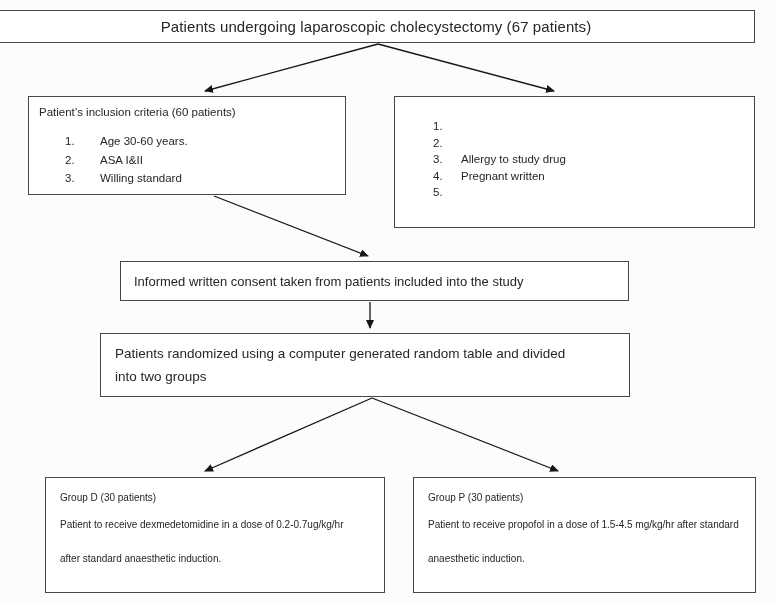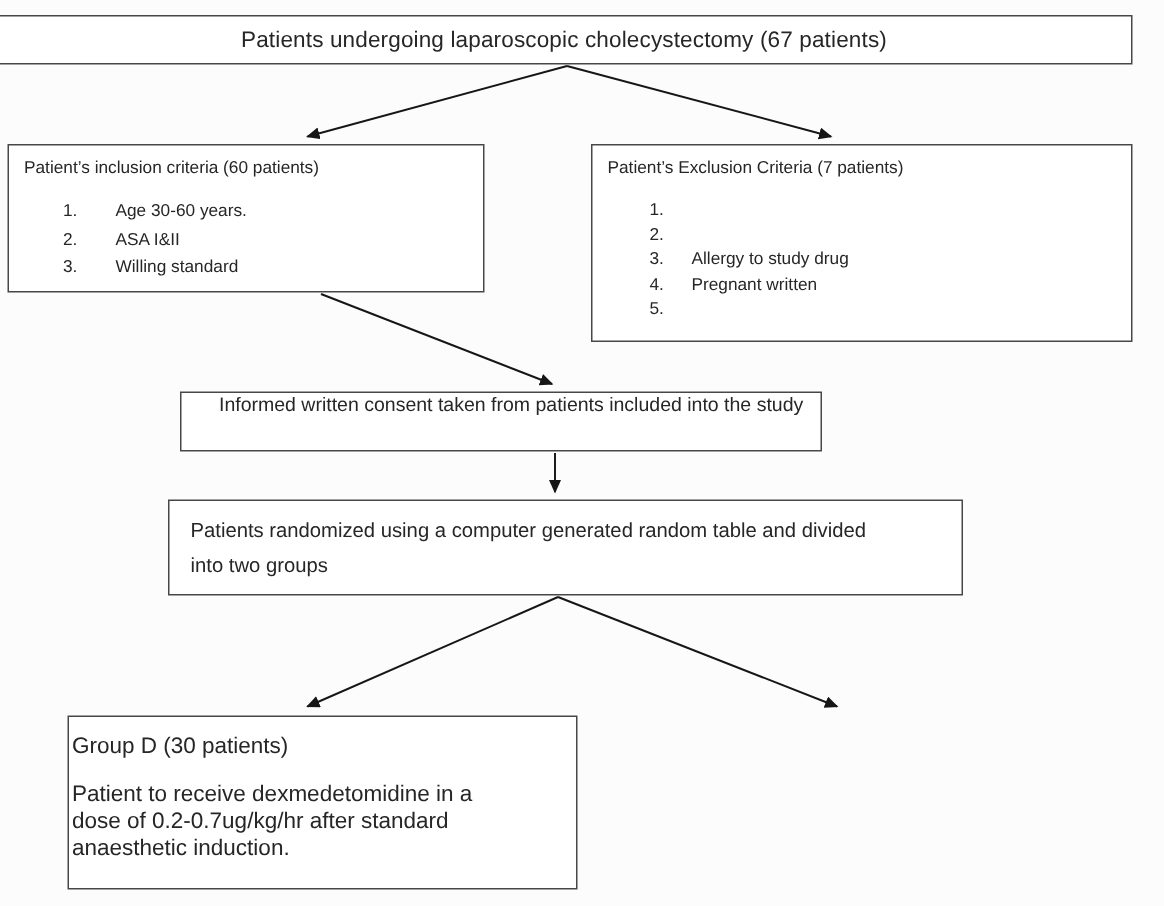--- a/index.html
+++ b/index.html
@@ -41,57 +41,57 @@
     border:1.5px solid var(--border);
     background:var(--boxbg);
   }
   .title-box{
     left:-3px;top:10px;width:758px;height:33px;
     display:flex;align-items:center;justify-content:center;
     font-size:15px;
     letter-spacing:0.1px;
   }
   .inclusion-box{
-    left:5px;top:96px;width:318px;height:99px;
+    left:28px;top:96px;width:318px;height:99px;
     padding:8px 10px;
     font-size:11.5px;
   }
   .exclusion-box{
     left:394px;top:96px;width:361px;height:132px;
     padding:8px 10px;
     font-size:11.5px;
   }
   .crit-heading{line-height:14px;}
   .crit-list{margin-top:13px;}
   .crit-row{display:flex;}
   .list-inc .crit-row{line-height:18.5px;padding-left:26px;}
   .list-inc .num{width:35px;flex:none;}
   .list-exc .crit-row{line-height:16.5px;padding-left:28px;}
   .list-exc .num{width:28px;flex:none;}
   .consent-box{
-    left:120px;top:261px;width:428px;height:40px;
-    display:flex;align-items:flex-start;
-    padding-left:25px;
+    left:120px;top:261px;width:509px;height:40px;
+    display:flex;align-items:center;
+    padding-left:13px;
     font-size:13px;
   }
   .randomization-box{
-    left:112px;top:333px;width:530px;height:64px;
+    left:100px;top:333px;width:530px;height:64px;
     padding:8px 14px;
     font-size:13.5px;
     line-height:23px;
   }
   .rand-text{max-width:455px;}
   .group-box{
-    padding:10px 2px;
-    font-size:15px;
+    padding:10px 14px;
+    font-size:10px;
   }
   .group-d-box{left:45px;top:477px;width:340px;height:116px;}
   .group-p-box{left:413px;top:477px;width:343px;height:116px;}
   .grp-heading{line-height:20px;}
-  .grp-body{margin-top:13px;line-height:18px;}
+  .grp-body{line-height:34px;}
   .group-d-box .grp-body{max-width:292px;}
   .group-p-box .grp-body{max-width:312px;}
 </style>
 </head>
 <body>
 
 <div id="canvas">
 
   <svg id="arrow-layer" viewBox="0 0 776 604" xmlns="http://www.w3.org/2000/svg">
     <defs>
@@ -126,21 +126,20 @@
         </div>
 
         <div class="crit-row">
           <span class="num">3.</span>
           <span class="itm">Willing standard</span>
         </div>
       </div>
   </div>
 
   <div class="box exclusion-box">
-    <div class="crit-heading">Patient’s Exclusion Criteria (7 patients)</div>
     <div class="crit-list list-exc">
 
         <div class="crit-row">
           <span class="num">1.</span>
         </div>
 
         <div class="crit-row">
           <span class="num">2.</span>
         </div>
 
@@ -166,14 +165,18 @@
 
   <div class="box randomization-box">
     <div class="rand-text">Patients randomized using a computer generated random table and divided into two groups</div>
   </div>
 
   <div class="box group-box group-d-box">
     <div class="grp-heading">Group D (30 patients)</div>
     <div class="grp-body">Patient to receive dexmedetomidine in a dose of 0.2-0.7ug/kg/hr after standard anaesthetic induction.</div>
   </div>
 
+  <div class="box group-box group-p-box">
+    <div class="grp-heading">Group P (30 patients)</div>
+    <div class="grp-body">Patient to receive propofol in a dose of 1.5-4.5 mg/kg/hr after standard anaesthetic induction.</div>
+  </div>
 
 </div>
 
 </body></html>

